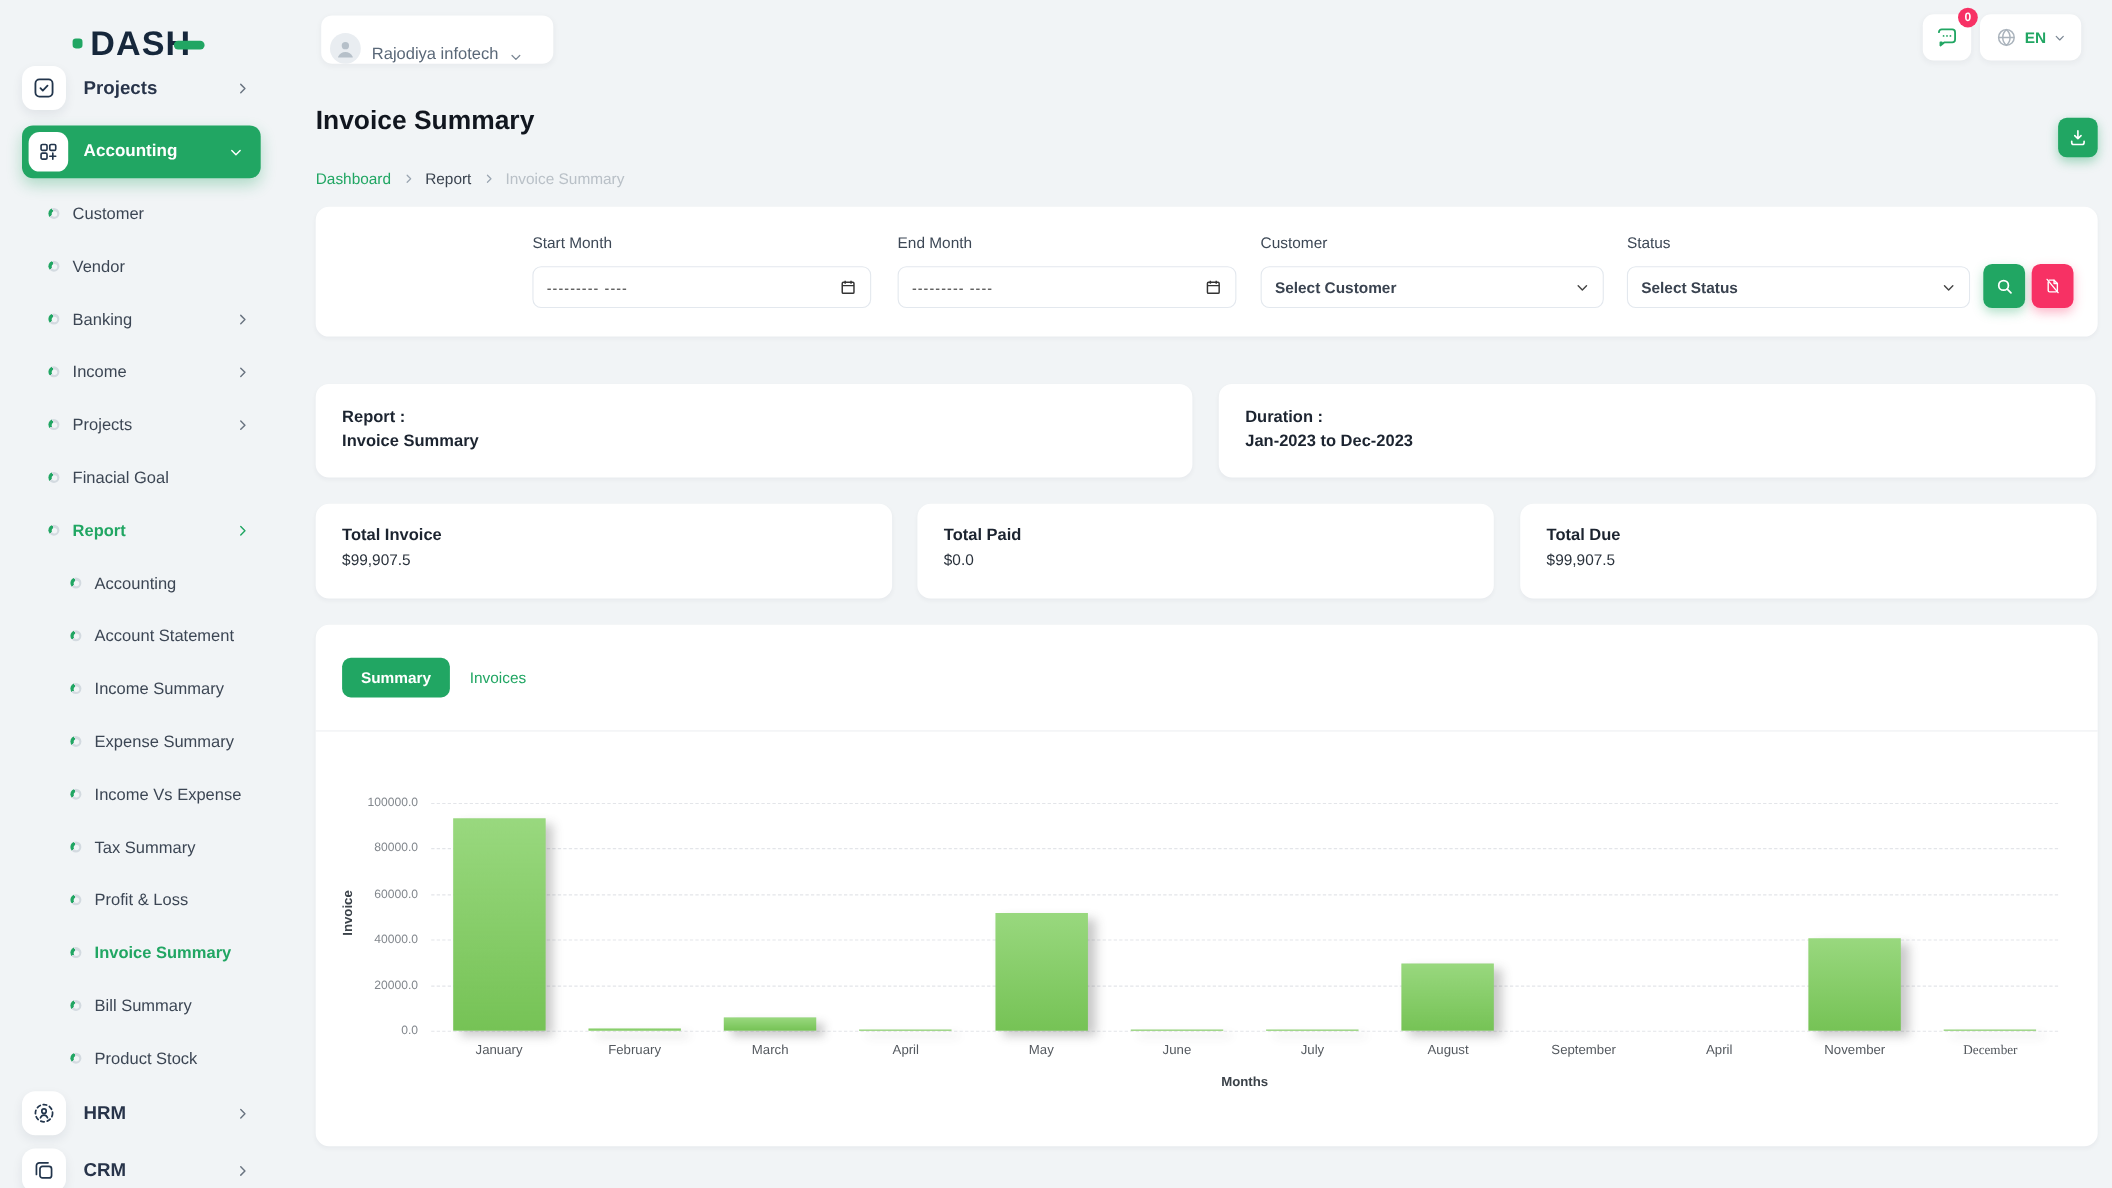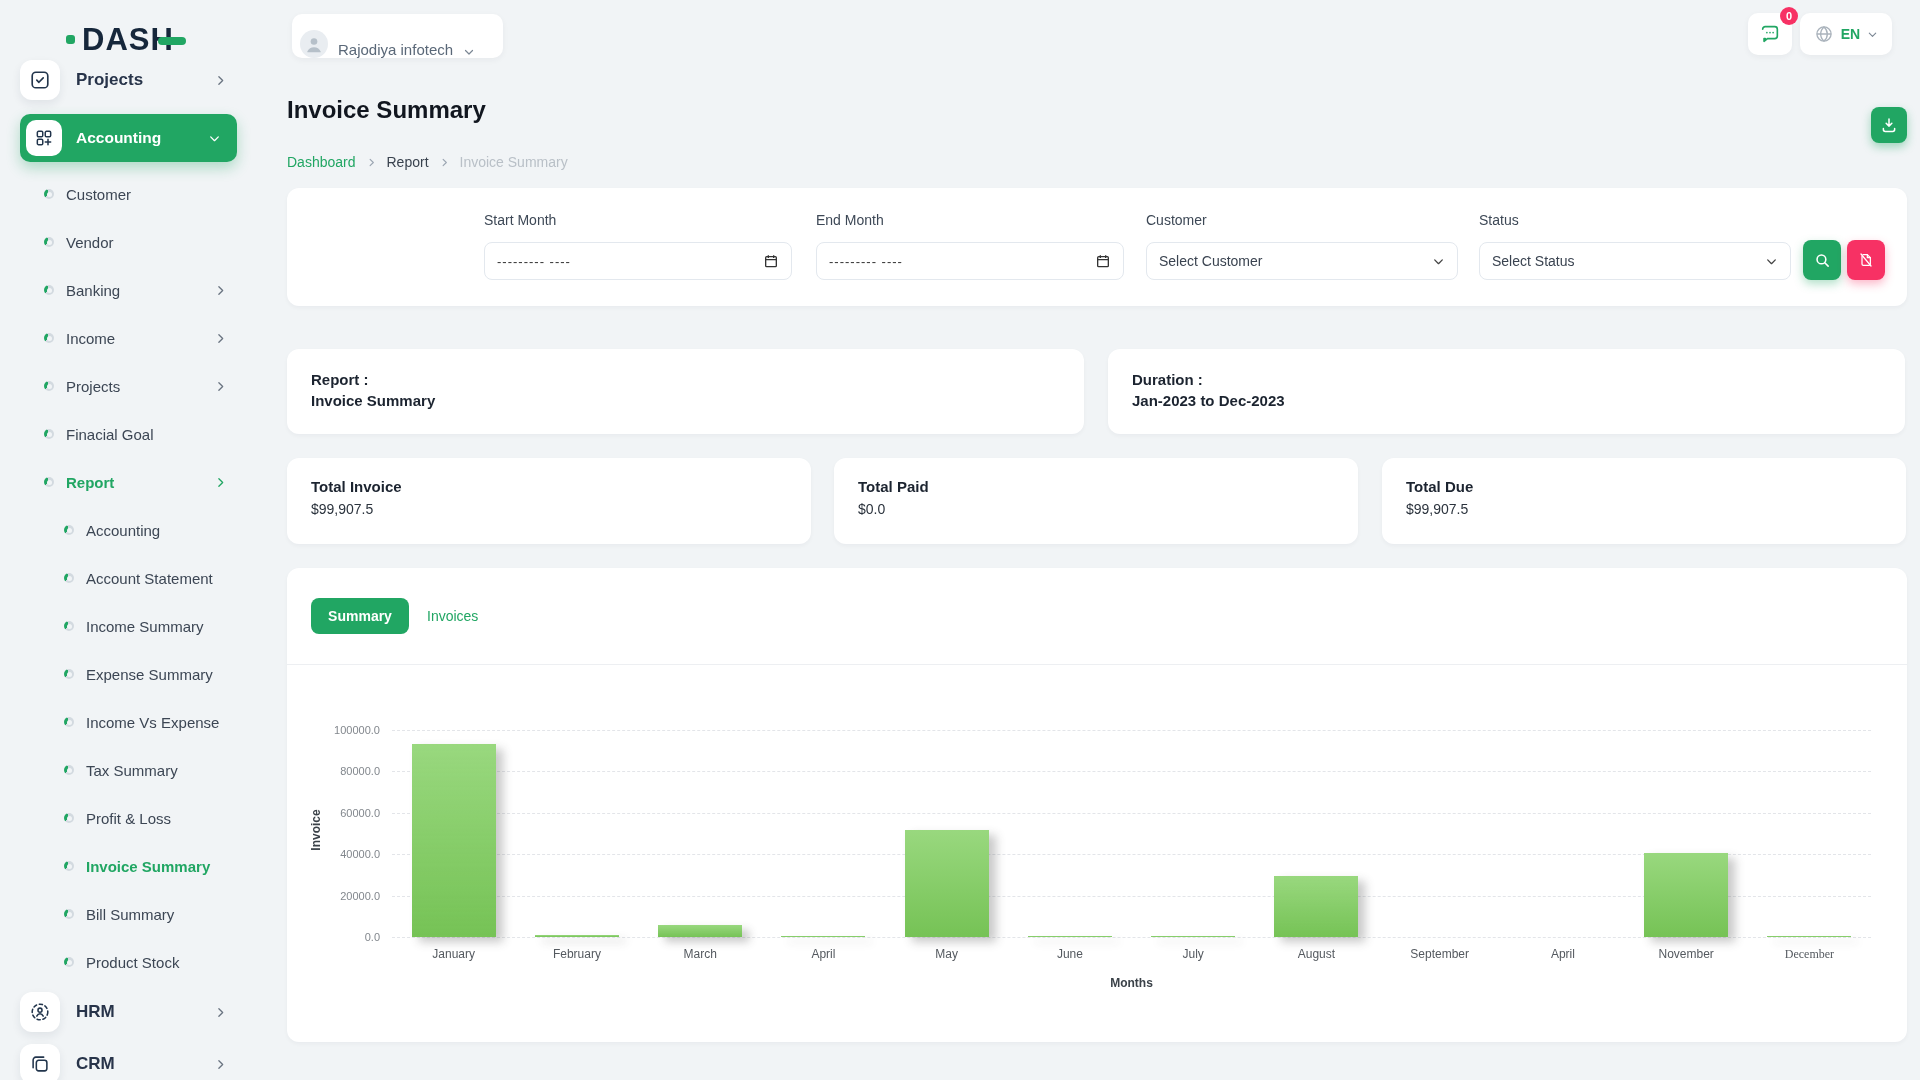--- a/index.html
+++ b/index.html
@@ -62,21 +62,21 @@
   .bc-sep{display:flex;color:#9aa5b1;}
   .download-btn{position:absolute;right:0;top:107px;width:36px;height:36px;border:none;border-radius:8px;background:var(--primary);
     display:flex;align-items:center;justify-content:center;box-shadow:0 4px 10px rgba(33,166,99,.4);cursor:pointer;}
 
   .card{background:#fff;border-radius:12px;box-shadow:0 2px 4px rgba(20,30,50,.04);}
   .filter-card{position:absolute;left:0;top:188px;width:1620px;height:118px;padding-left:28px;}
   .f-label{position:absolute;top:24px;font-size:14px;color:#3d4856;}
   .field{position:absolute;top:54px;height:38px;background:#fff;border:1px solid #e3e8ee;border-radius:8px;
     display:flex;align-items:center;justify-content:space-between;padding:0 12px;cursor:pointer;}
   .field .ph{font-size:13px;color:#333;letter-spacing:1px;}
-  .field .ph-sel{font-size:14px;color:#3a4350;letter-spacing:0;}
+  .field .ph-sel{font-size:14px;color:#3a4350;letter-spacing:0;font-weight:bold;}
   .sq-btn{position:absolute;top:52px;width:38px;height:40px;border:none;border-radius:8px;display:flex;align-items:center;justify-content:center;cursor:pointer;}
   .sq-btn.search{left:1516px;background:var(--primary);box-shadow:0 4px 10px rgba(33,166,99,.35);}
   .sq-btn.reset{left:1560px;background:var(--secondary);box-shadow:0 4px 10px rgba(247,49,100,.35);}
 
   .report-card{position:absolute;left:0;top:349px;width:797px;height:85px;padding:20px 24px;}
   .duration-card{position:absolute;left:821px;top:349px;width:797px;height:85px;padding:20px 24px;}
   .info-line{font-size:15px;font-weight:700;color:#1c2430;line-height:21px;}
 
   .stat-card{position:absolute;top:458px;width:524px;height:86px;padding:20px 24px;}
   .stat-label{font-size:15px;font-weight:700;color:#1c2430;}

